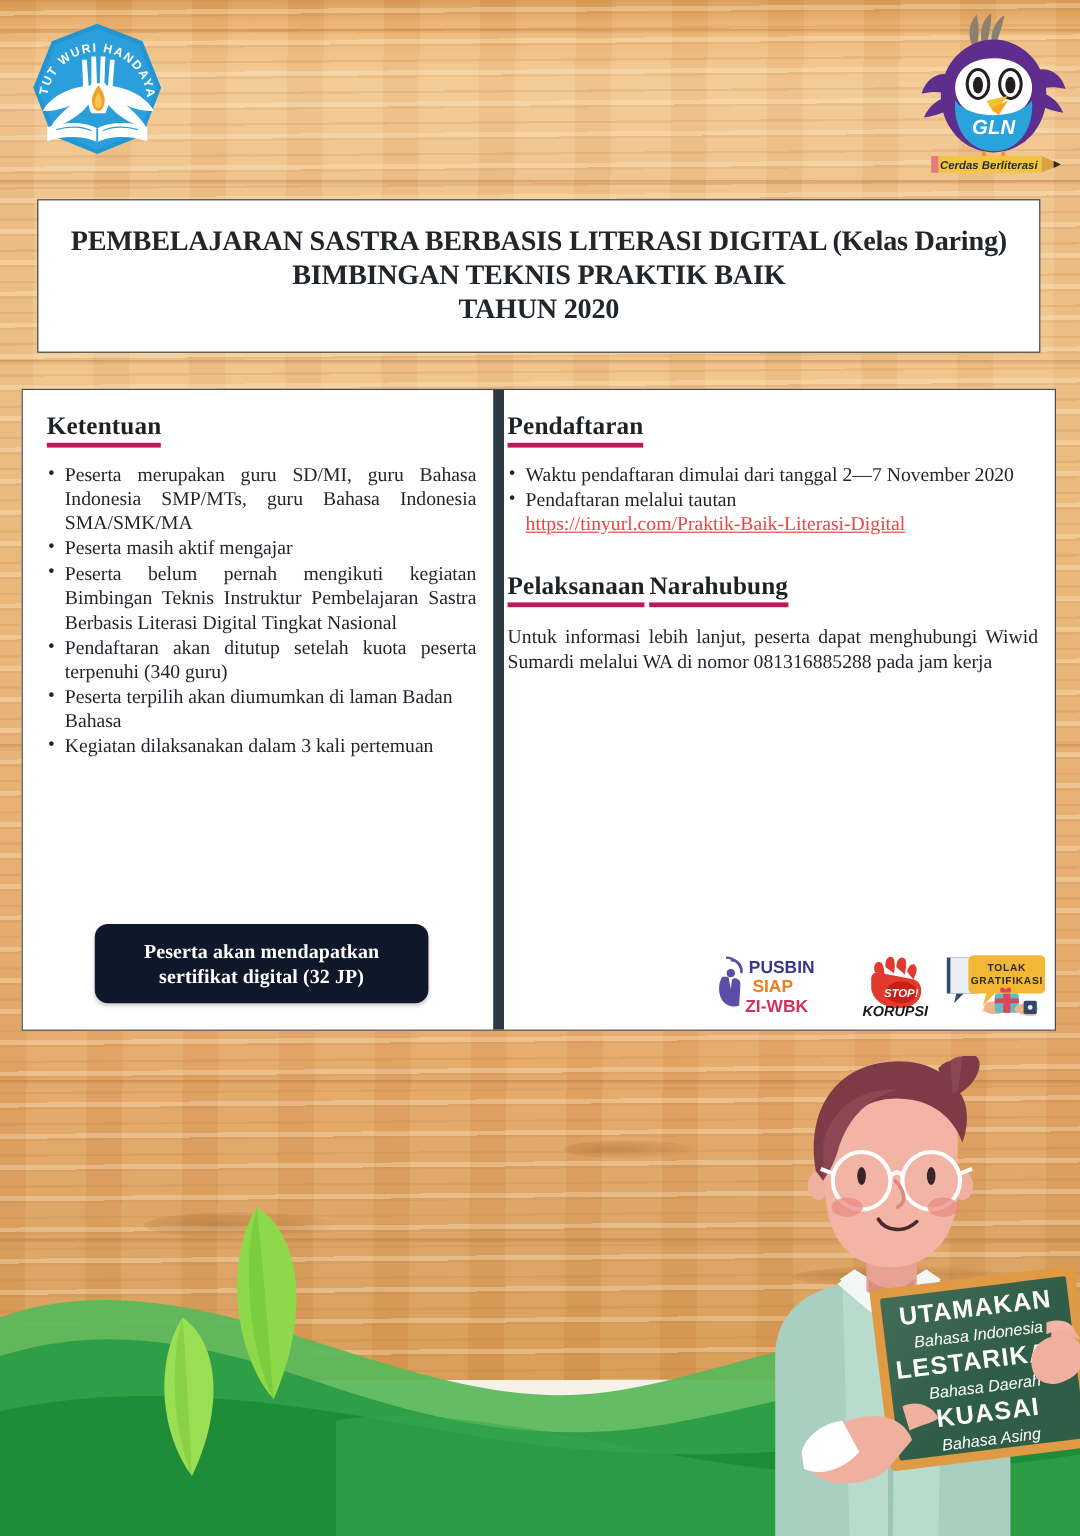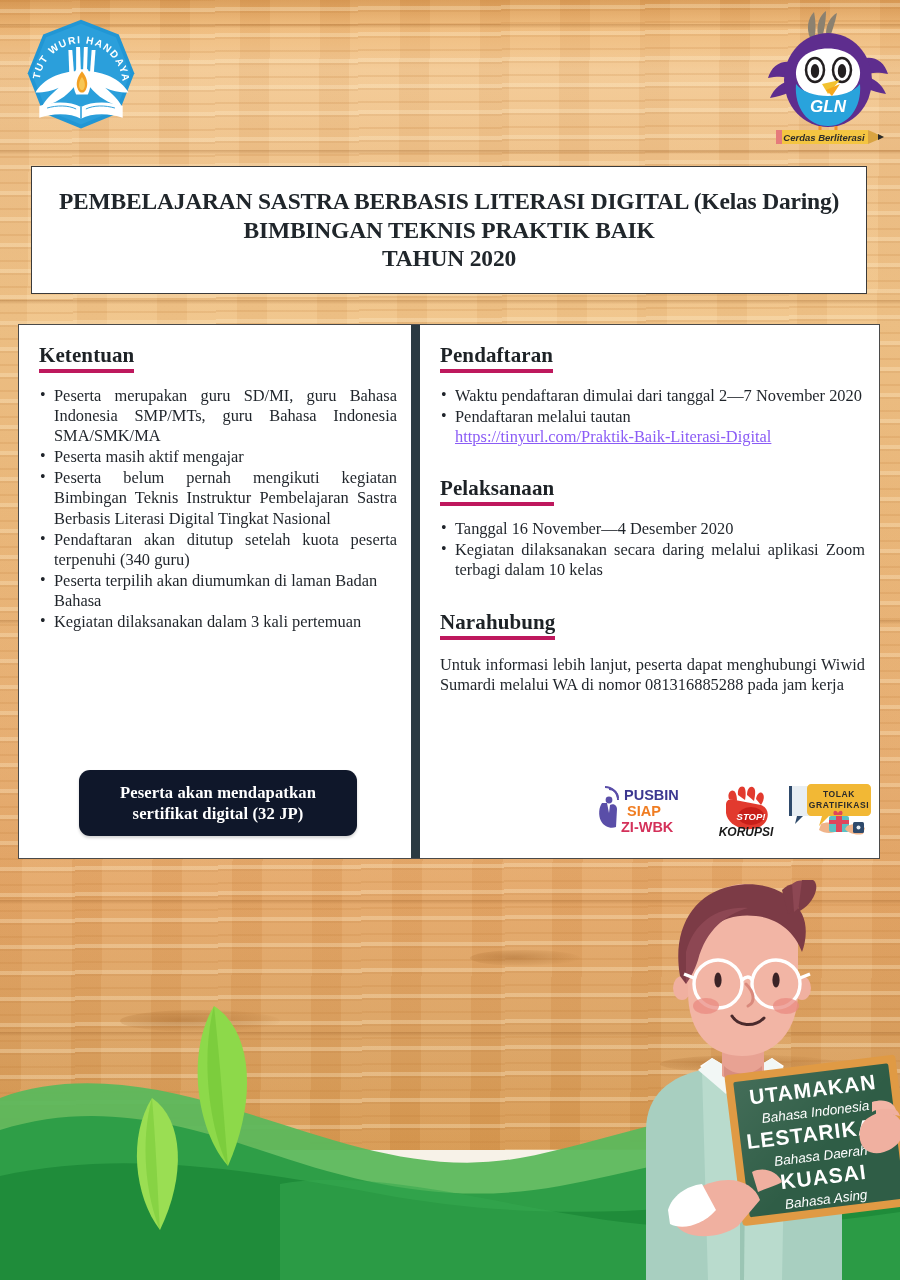--- a/index.html
+++ b/index.html
@@ -62,63 +62,63 @@
   .tl2 { font-size: 23.5px; }
   .tl3 { font-size: 23.5px; }
 
   
   .card {
     position: absolute; left: 18px; top: 324px; width: 862px; height: 535px;
     background: #ffffff; border: 1.5px solid #4a4a4a; display: flex;
   }
   .col-left  { width: 392px; padding: 18px 14px 10px 20px; position: relative; }
   .divider   { width: 9px; background: #2b3a42; flex: 0 0 9px; }
-  .col-right { flex: 1; padding: 18px 14px 10px 20px; position: relative; }
+  .col-right { flex: 1; padding: 18px 14px 10px 3px; position: relative; }
 
   h2.sec {
     font-size: 21px; font-weight: bold; color: #1d2226;
     display: inline-block; border-bottom: 4px solid #be185d;
     padding-bottom: 1px; margin-bottom: 13px; letter-spacing: 0.1px;
   }
   h2.sec.gap { margin-top: 28px; }
 
   ul.blist { list-style: none; }
   ul.blist li {
     position: relative; padding-left: 15px; margin-bottom: 1px;
     font-size: 16.4px; line-height: 1.225; color: #1f242a;
     text-align: justify; text-justify: inter-word; hyphens: none;
   }
   ul.blist li::before {
     content: "\2022"; position: absolute; left: 1px; top: -1px;
     font-size: 16px; color: #1f242a;
   }
   ul.blist li.nojust { text-align: left; }
-  a.link { color: #8b5cf6; text-decoration: underline; font-size: 16.4px; text-align: right; }
+  a.link { color: #ef4444; text-decoration: underline; font-size: 16.4px; text-align: right; }
 
   p.para {
     font-size: 16.4px; line-height: 1.235; color: #1f242a;
     text-align: justify; text-justify: inter-word; margin-top: 2px;
   }
 
   
   .badge {
     position: absolute; left: 60px; bottom: 22px; width: 278px; height: 66px;
     background: #0f172a; border-radius: 11px;
     display: flex; flex-direction: column; align-items: center; justify-content: center;
     box-shadow: 0 2px 3px rgba(0,0,0,0.18);
   }
   .badge span {
     color: #ffffff; font-weight: bold; font-size: 16.6px; line-height: 1.28;
     text-align: center; letter-spacing: 0.1px;
   }
 
   
   .footlogos {
-    position: absolute; right: 8px; bottom: 18px;
-    display: flex; align-items: center; gap: 6px;
+    position: absolute; right: 8px; bottom: 6px;
+    display: flex; align-items: flex-start; gap: 6px;
   }
 
   
   .boy { position: absolute; right: -6px; bottom: 0; width: 330px; height: 400px; }
 </style>
 </head>
 <body>
 
 <div id="poster">
 
@@ -254,24 +254,20 @@
     <div class="col-right">
       <h2 class="sec">Pendaftaran</h2>
       <ul class="blist">
         <li>Waktu pendaftaran dimulai dari tanggal 2—7 November 2020</li>
         <li class="nojust"><span>Pendaftaran melalui tautan</span><br>
           <a class="link" href="#">https://tinyurl.com/Praktik-Baik-Literasi-Digital</a>
         </li>
       </ul>
 
       <h2 class="sec gap">Pelaksanaan</h2>
-      <ul class="blist">
-        <li class="nojust">Tanggal 16 November—4 Desember 2020</li>
-        <li>Kegiatan dilaksanakan secara daring melalui aplikasi Zoom terbagi dalam 10 kelas</li>
-      </ul>
 
       <h2 class="sec gap">Narahubung</h2>
       <p class="para">Untuk informasi lebih lanjut, peserta dapat menghubungi Wiwid Sumardi melalui WA di nomor 081316885288 pada jam kerja</p>
 
       
       <div class="footlogos">
 
         <svg width="118" height="56" viewBox="0 0 118 56">
           <g fill="none" stroke="#5a4ea8" stroke-width="2">
             <path d="M20,6 a9,9 0 0 1 9,9"></path>

